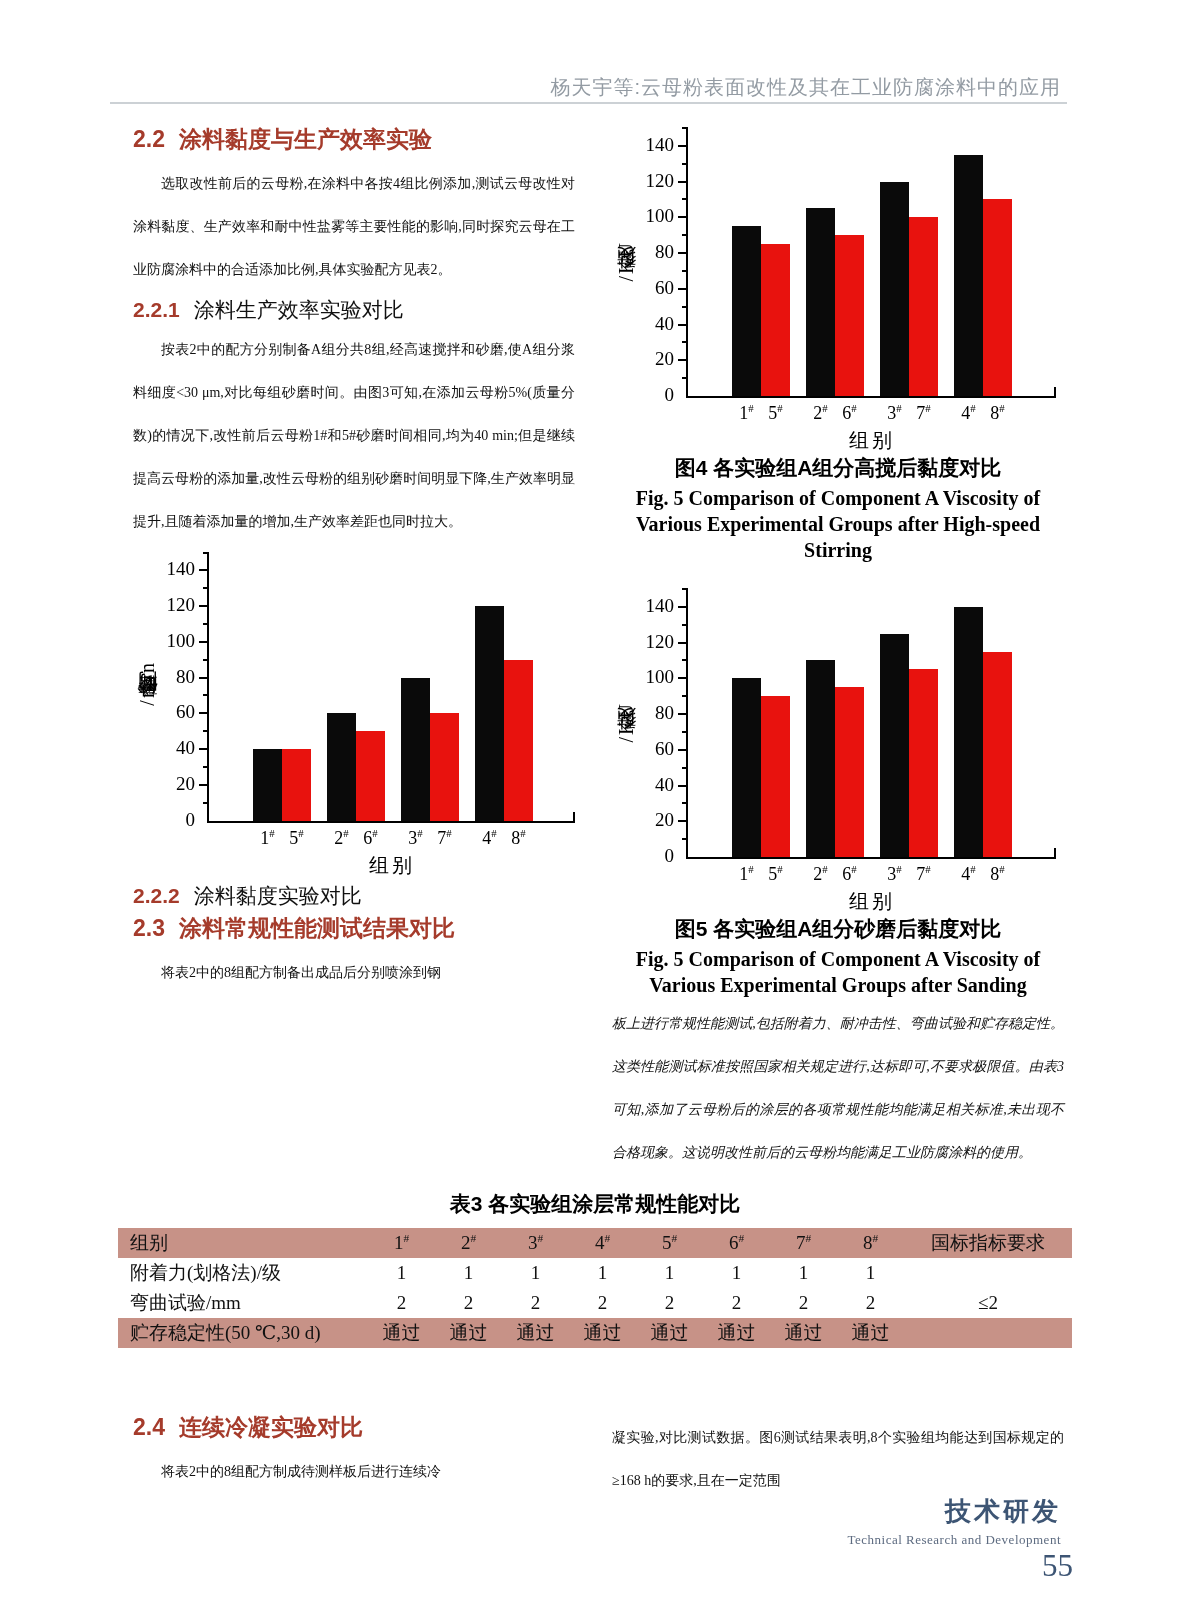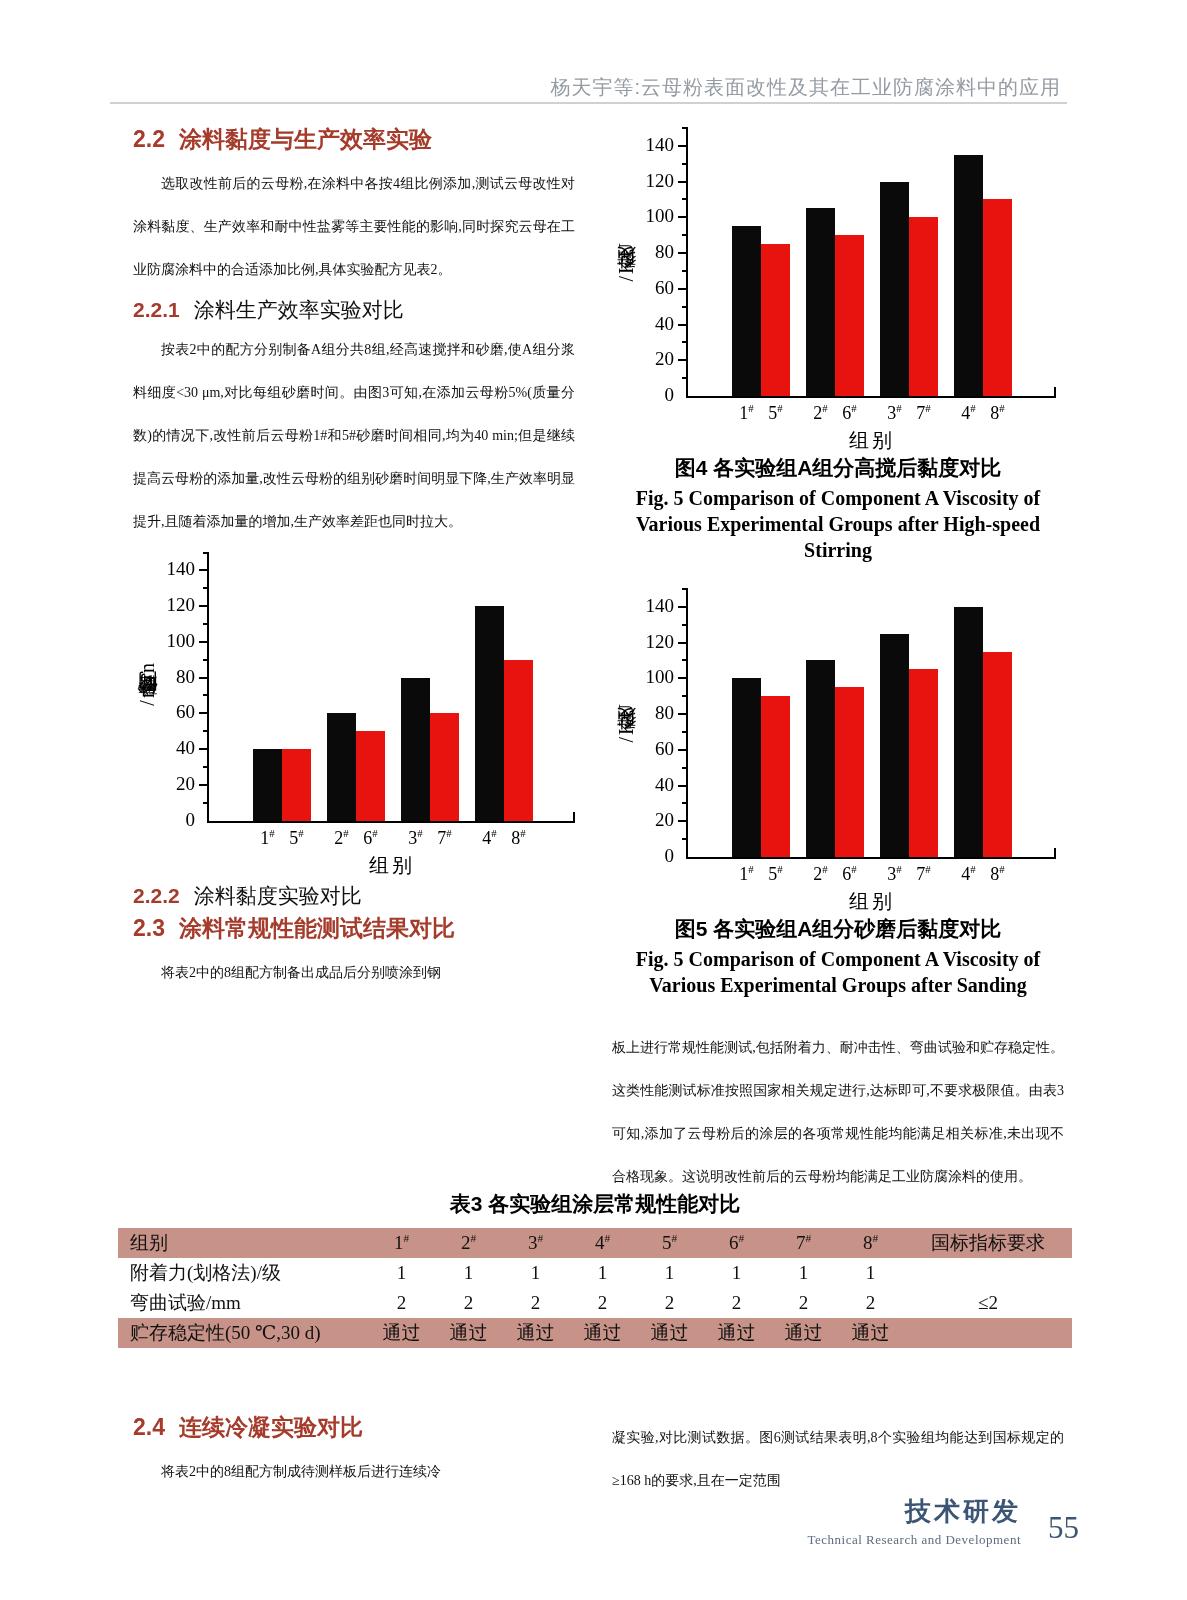--- a/index.html
+++ b/index.html
@@ -92,21 +92,21 @@
     height:30px;text-align:center;font-weight:normal;padding:0;color:#111;
   }
   table.props .lbl{text-align:left;padding-left:12px;}
   tr.shaded{background:#c79287;}
 
   
   .bottom-left{position:absolute;left:133px;top:1412px;width:442px;}
   .bottom-right{position:absolute;left:612px;top:1416px;width:452px;}
 
   
-  .page-footer{position:absolute;top:1494px;right:108px;display:flex;align-items:flex-start;}
+  .page-footer{position:absolute;top:1494px;right:114px;display:flex;align-items:flex-start;flex-direction:column;}
   .f-left{text-align:right;padding-right:12px;}
   .f-zh{
     font-family:"Liberation Sans","DejaVu Sans",sans-serif;font-weight:bold;
     font-size:26px;color:#3d5574;letter-spacing:3px;
   }
   .f-en{font-size:13px;color:#5d6b80;margin-top:3px;letter-spacing:0.5px;}
   .f-bar{width:3px;background:#3d5574;}
   .f-num{font-size:31px;color:#3d5574;align-self:flex-end;padding:0 0 2px 12px;}
 </style>
 </head>
@@ -275,21 +275,21 @@
           <div class="c-endtick"></div>
           <div class="c-xlabel">组别</div>
         </div>
       </div>
     <figcaption>
       <div class="cap-zh">图5  各实验组A组分砂磨后黏度对比</div>
       <div class="cap-en">Fig. 5  Comparison of Component A Viscosity of Various Experimental Groups after Sanding</div>
     </figcaption>
   </figure>
 
-  <p class="body noindent" style="margin-top:28px;">板上进行常规性能测试,包括附着力、耐冲击性、弯曲试验和贮存稳定性。这类性能测试标准按照国家相关规定进行,达标即可,不要求极限值。由表3可知,添加了云母粉后的涂层的各项常规性能均能满足相关标准,未出现不合格现象。这说明改性前后的云母粉均能满足工业防腐涂料的使用。</p>
+  <p class="body noindent" style="margin-top:4px;font-style:italic;">板上进行常规性能测试,包括附着力、耐冲击性、弯曲试验和贮存稳定性。这类性能测试标准按照国家相关规定进行,达标即可,不要求极限值。由表3可知,添加了云母粉后的涂层的各项常规性能均能满足相关标准,未出现不合格现象。这说明改性前后的云母粉均能满足工业防腐涂料的使用。</p>
 </div>
 
 <div class="table-block">
   <div class="tbl-title-zh">表3  各实验组涂层常规性能对比</div>
   <table class="props" id="table3-el">
       <colgroup>
         <col style="width: 250px;">
         <col style="width: 67px;">
         <col style="width: 67px;">
         <col style="width: 67px;">

